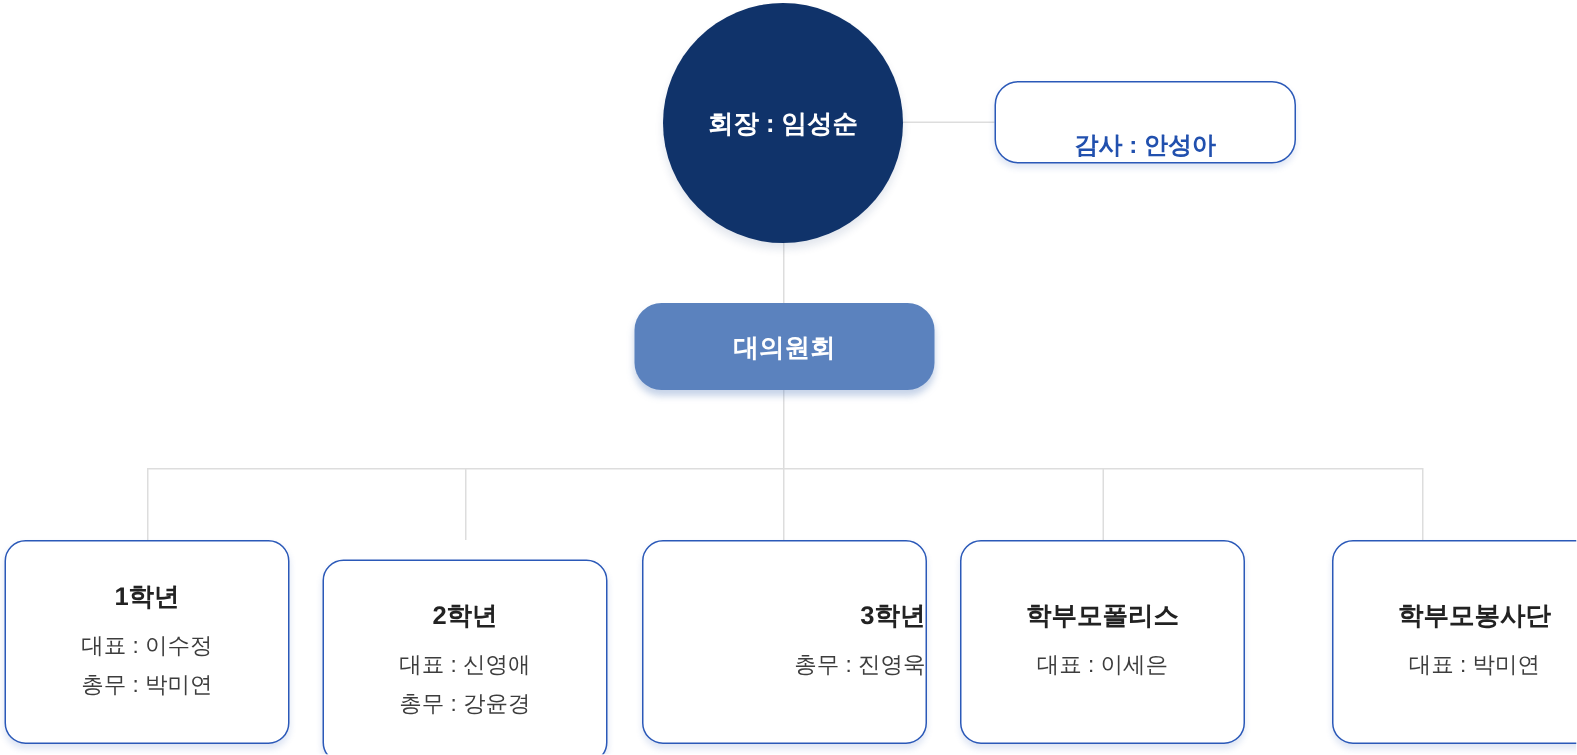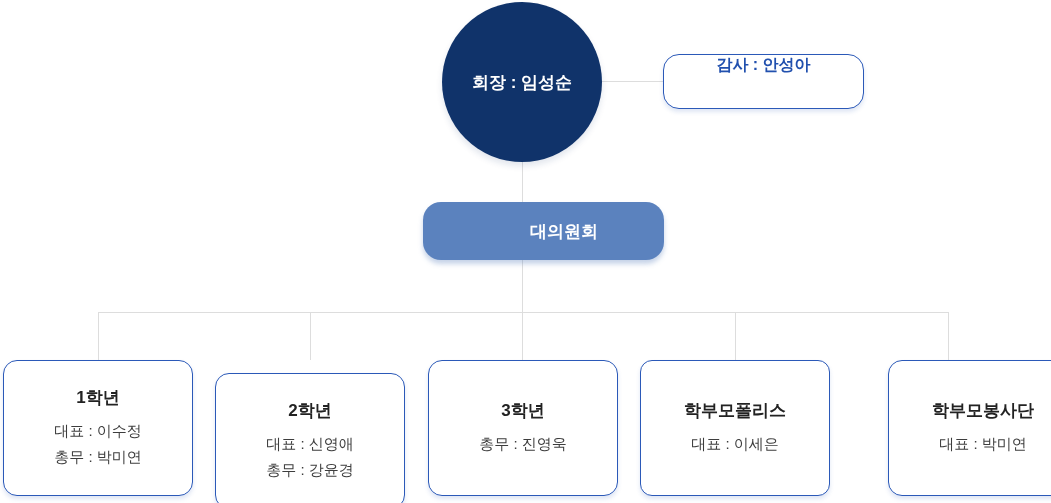--- a/index.html
+++ b/index.html
@@ -49,21 +49,21 @@
   .auditor-box {
     position: absolute;
     left: 663px;
     top: 54px;
     width: 199px;
     height: 53px;
     border: 1px solid #2b59b8;
     border-radius: 16px;
     background: #ffffff;
     display: flex;
-    align-items: flex-start;
+    align-items: flex-end;
     justify-content: center;
     color: #2150ae;
     font-size: 16px;
     font-weight: bold;
     box-shadow: 0 3px 4px rgba(43, 89, 184, 0.15);
     z-index: 2;
   }
 
   
   .council-box {
@@ -75,21 +75,20 @@
     border-radius: 18px;
     background: #5b82be;
     color: #ffffff;
     display: flex;
     align-items: center;
     justify-content: center;
     font-size: 17px;
     font-weight: bold;
     box-shadow: 0 4px 5px rgba(91, 130, 190, 0.35);
     z-index: 2;
-    padding-left: 41px;
   }
 
   
   .dept-box {
     position: absolute;
     top: 360px;
     width: 188px;
     height: 134px;
     border: 1px solid #2b59b8;
     border-radius: 14px;
@@ -108,22 +107,22 @@
     color: #222222;
     margin-bottom: 9px;
   }
   .dept-member {
     font-size: 15px;
     color: #3d3d3d;
     line-height: 26px;
   }
   .dept-1 { left: 3px; }
   .dept-2 { left: 215px; margin-top: 13px; }
-  .dept-3 { left: 428px; }
-  .dept-4 { left: 640px; border-radius: 12px; }
+  .dept-3 { left: 428px; align-items: flex-end; }
+  .dept-4 { left: 640px; }
   .dept-5 { left: 853px; margin-left: 35px; }
 </style>
 </head>
 <body>
 
 <div class="canvas">
 
   <div class="line h" style="left:602px; top:81px; width:61px;"></div>
   <div class="line v" style="left:522px; top:162px; height:40px;"></div>
   <div class="line v" style="left:522px; top:260px; height:52px;"></div>

